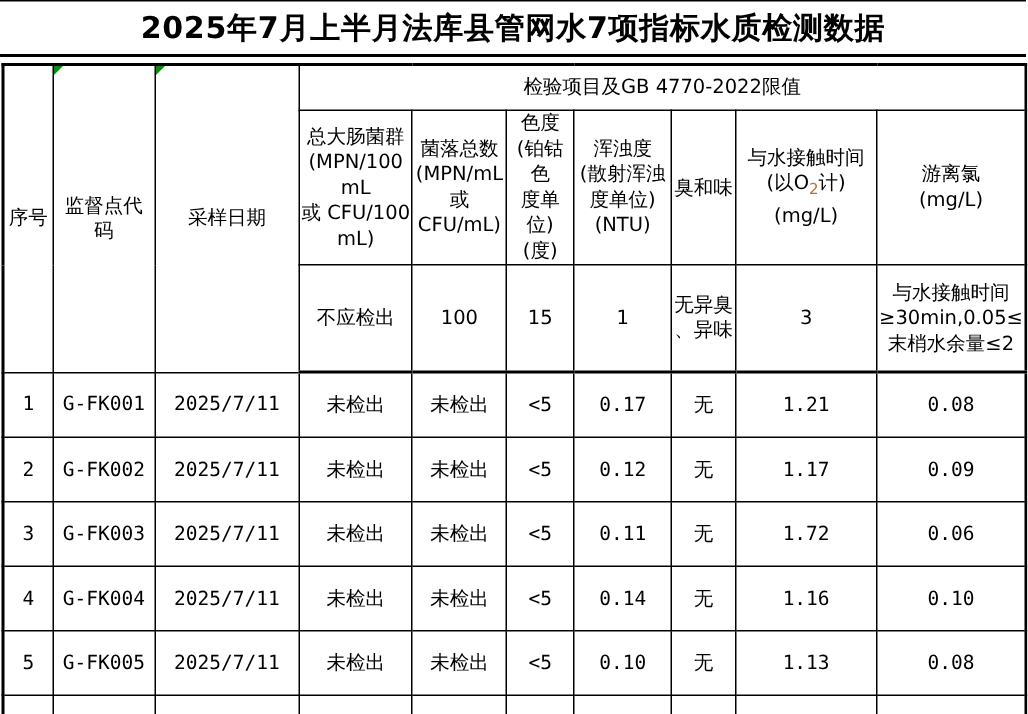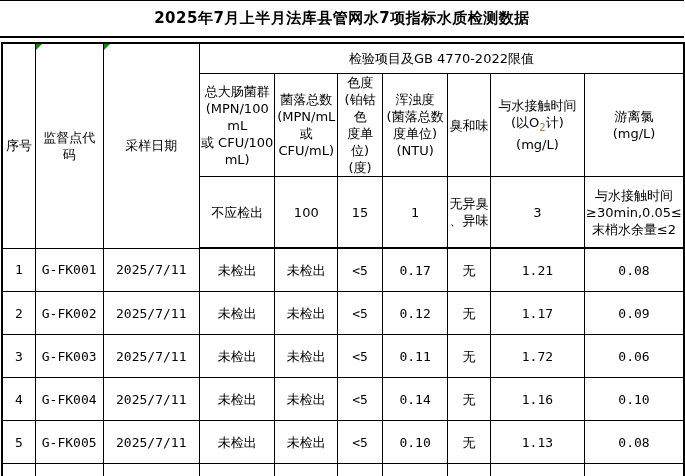--- a/index.html
+++ b/index.html
@@ -5,21 +5,21 @@
   html,body { margin:0; padding:0; background:#ffffff; }
   .sheet {
     position:relative; width:685px; height:476px; overflow:hidden;
     background:#ffffff; color:#000;
     font-family:"DejaVu Sans","Liberation Sans",sans-serif;
   }
   .title-box {
     position:absolute; left:0; top:0; width:684px; height:35px;
     border-top:1px solid #000; border-bottom:2px solid #000;
     display:flex; align-items:center; justify-content:center;
-    font-size:15px; font-weight:bold; letter-spacing:0.5px;
+    font-size:20px; font-weight:bold; letter-spacing:0.5px;
   }
   table.grid {
     position:absolute; left:1px; top:42px;
     border-collapse:collapse; table-layout:fixed;
     border:2px solid #000;
   }
   table.grid td {
     border:1px solid #000; padding:0 1px;
     text-align:center; vertical-align:middle;
     font-size:13px; line-height:17px; white-space:pre-line;
@@ -74,21 +74,21 @@
 mL)</td>
       <td>菌落总数
 (MPN/mL
 或
 CFU/mL)</td>
       <td>色度
 (铂钴色
 度单位)
 (度)</td>
       <td>浑浊度
-(菌落总数
+(散射浑浊
 度单位)
 (NTU)</td>
       <td>臭和味</td>
       <td><span>与水接触时间
 (以O</span><sub class="o2">2</sub><span>计)
 (mg/L)</span></td>
       <td>游离氯
 (mg/L)</td>
     </tr>
 

